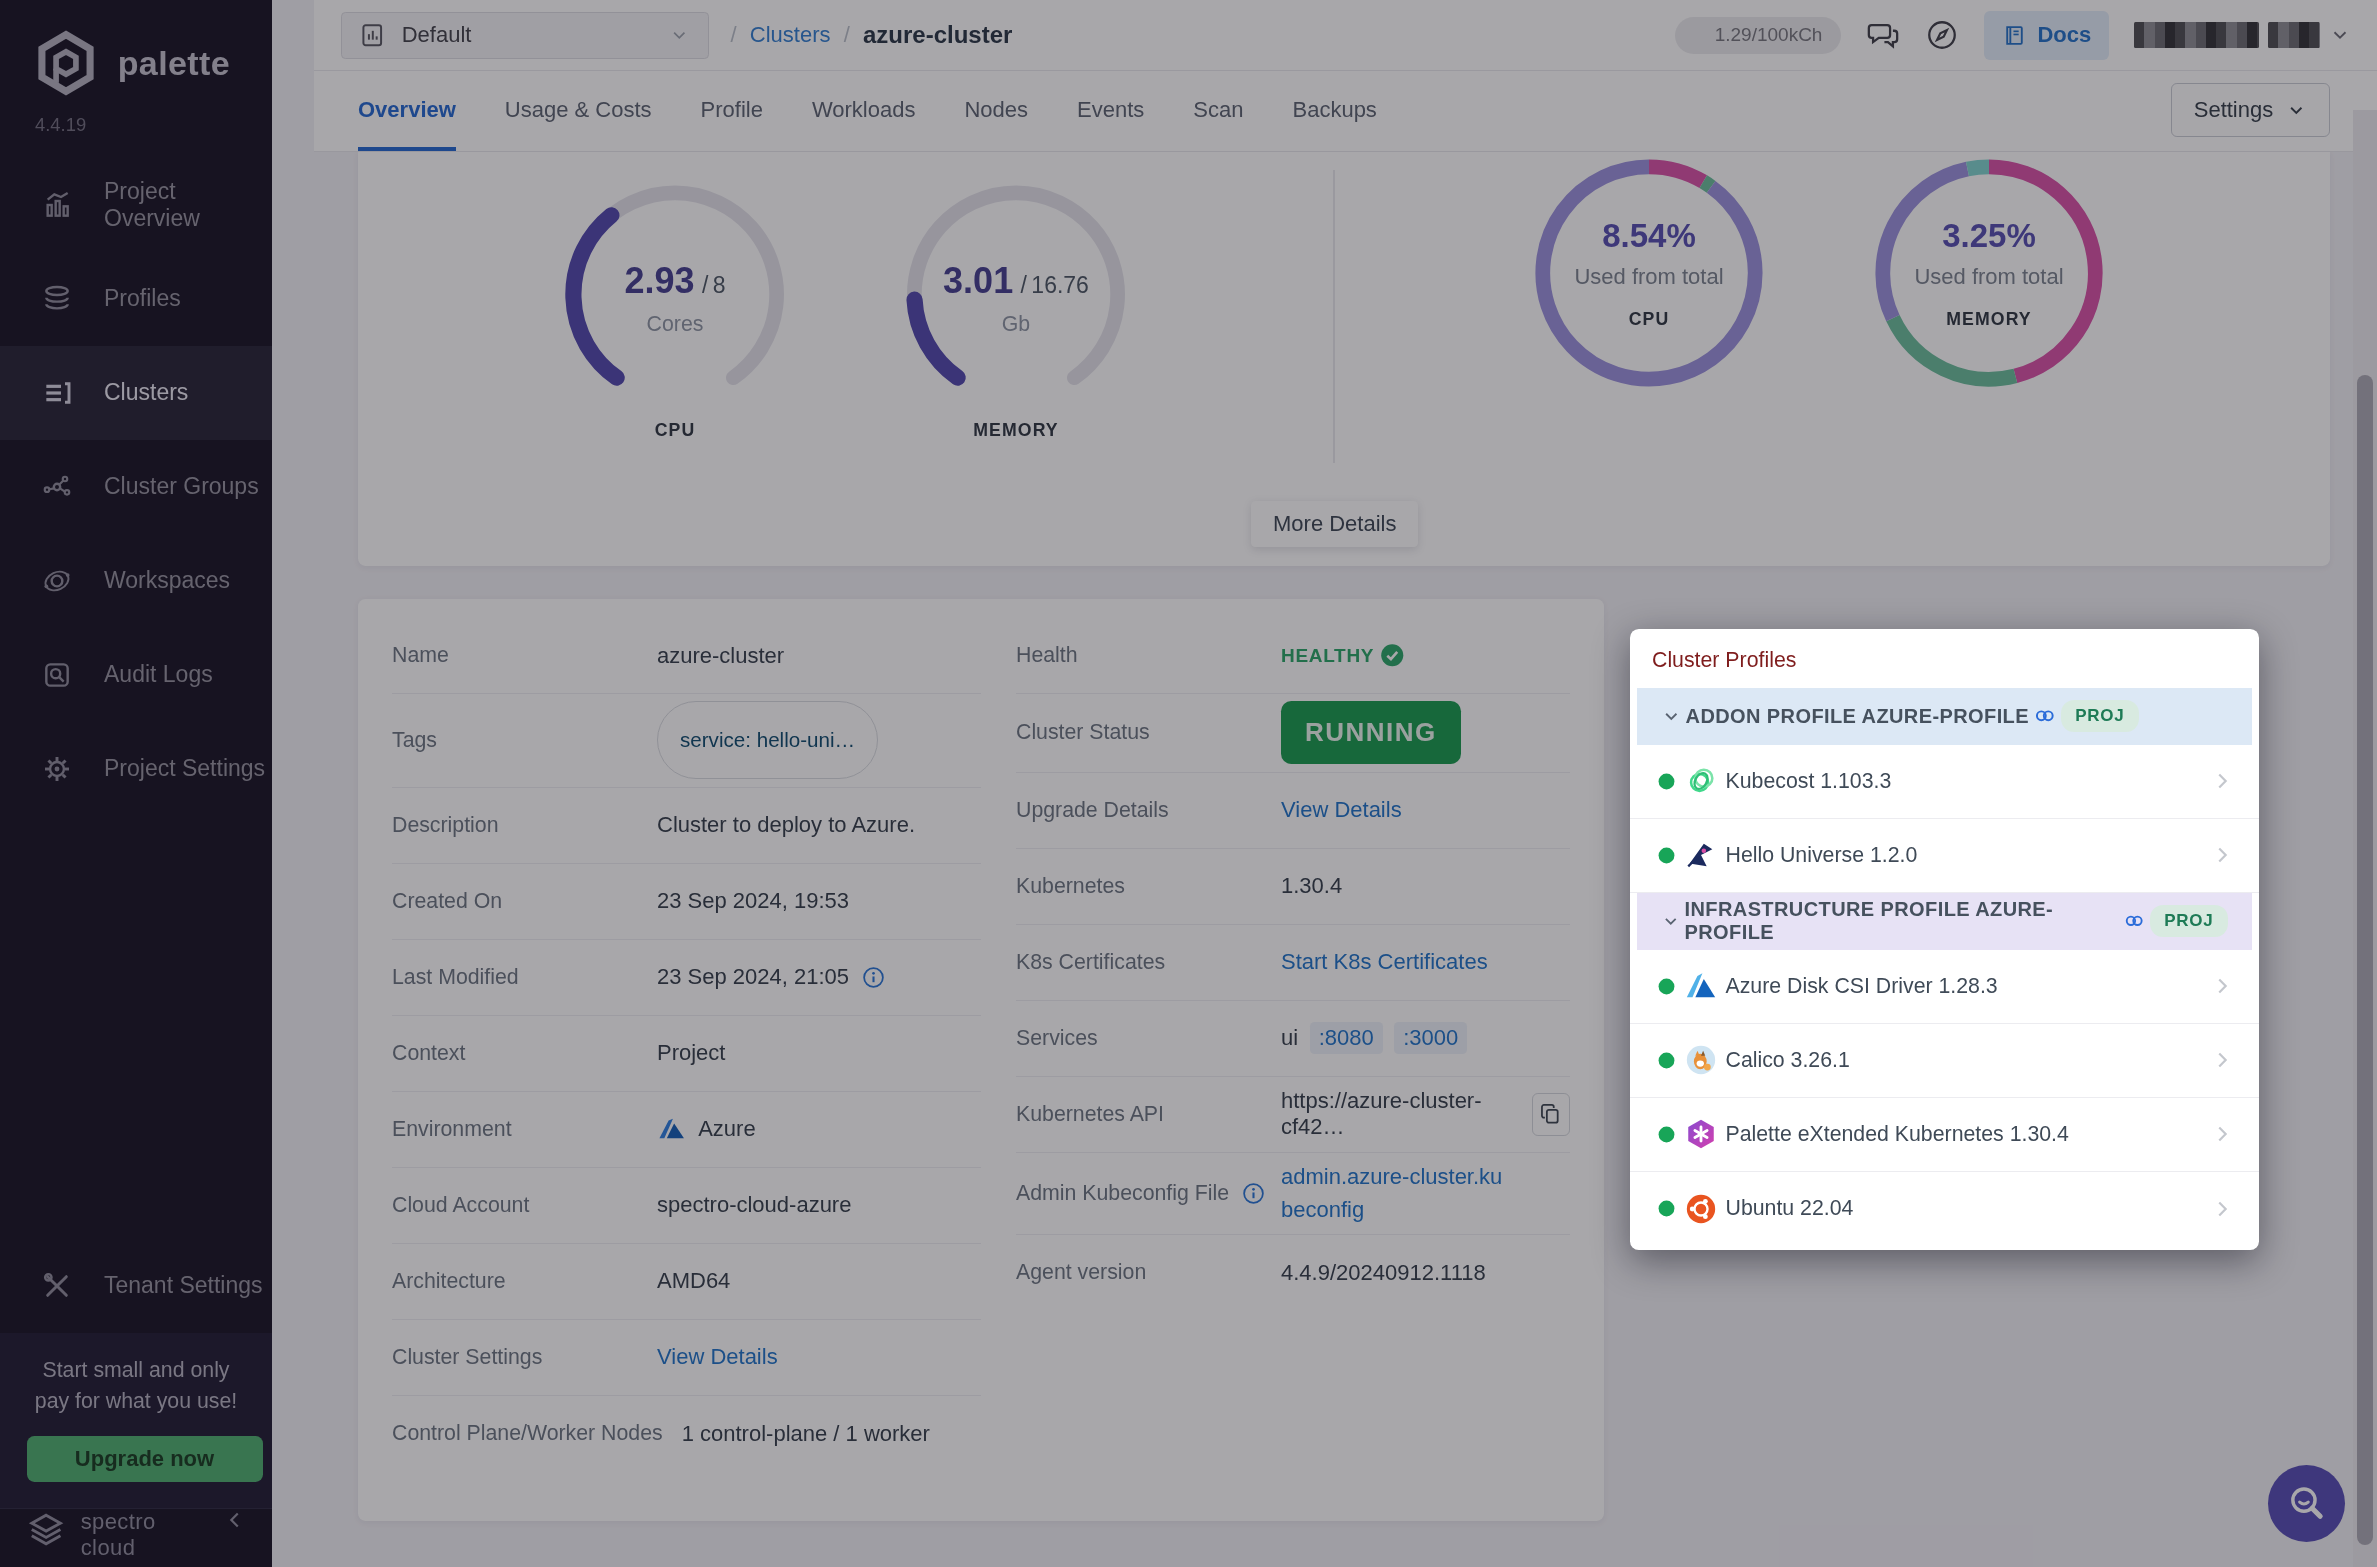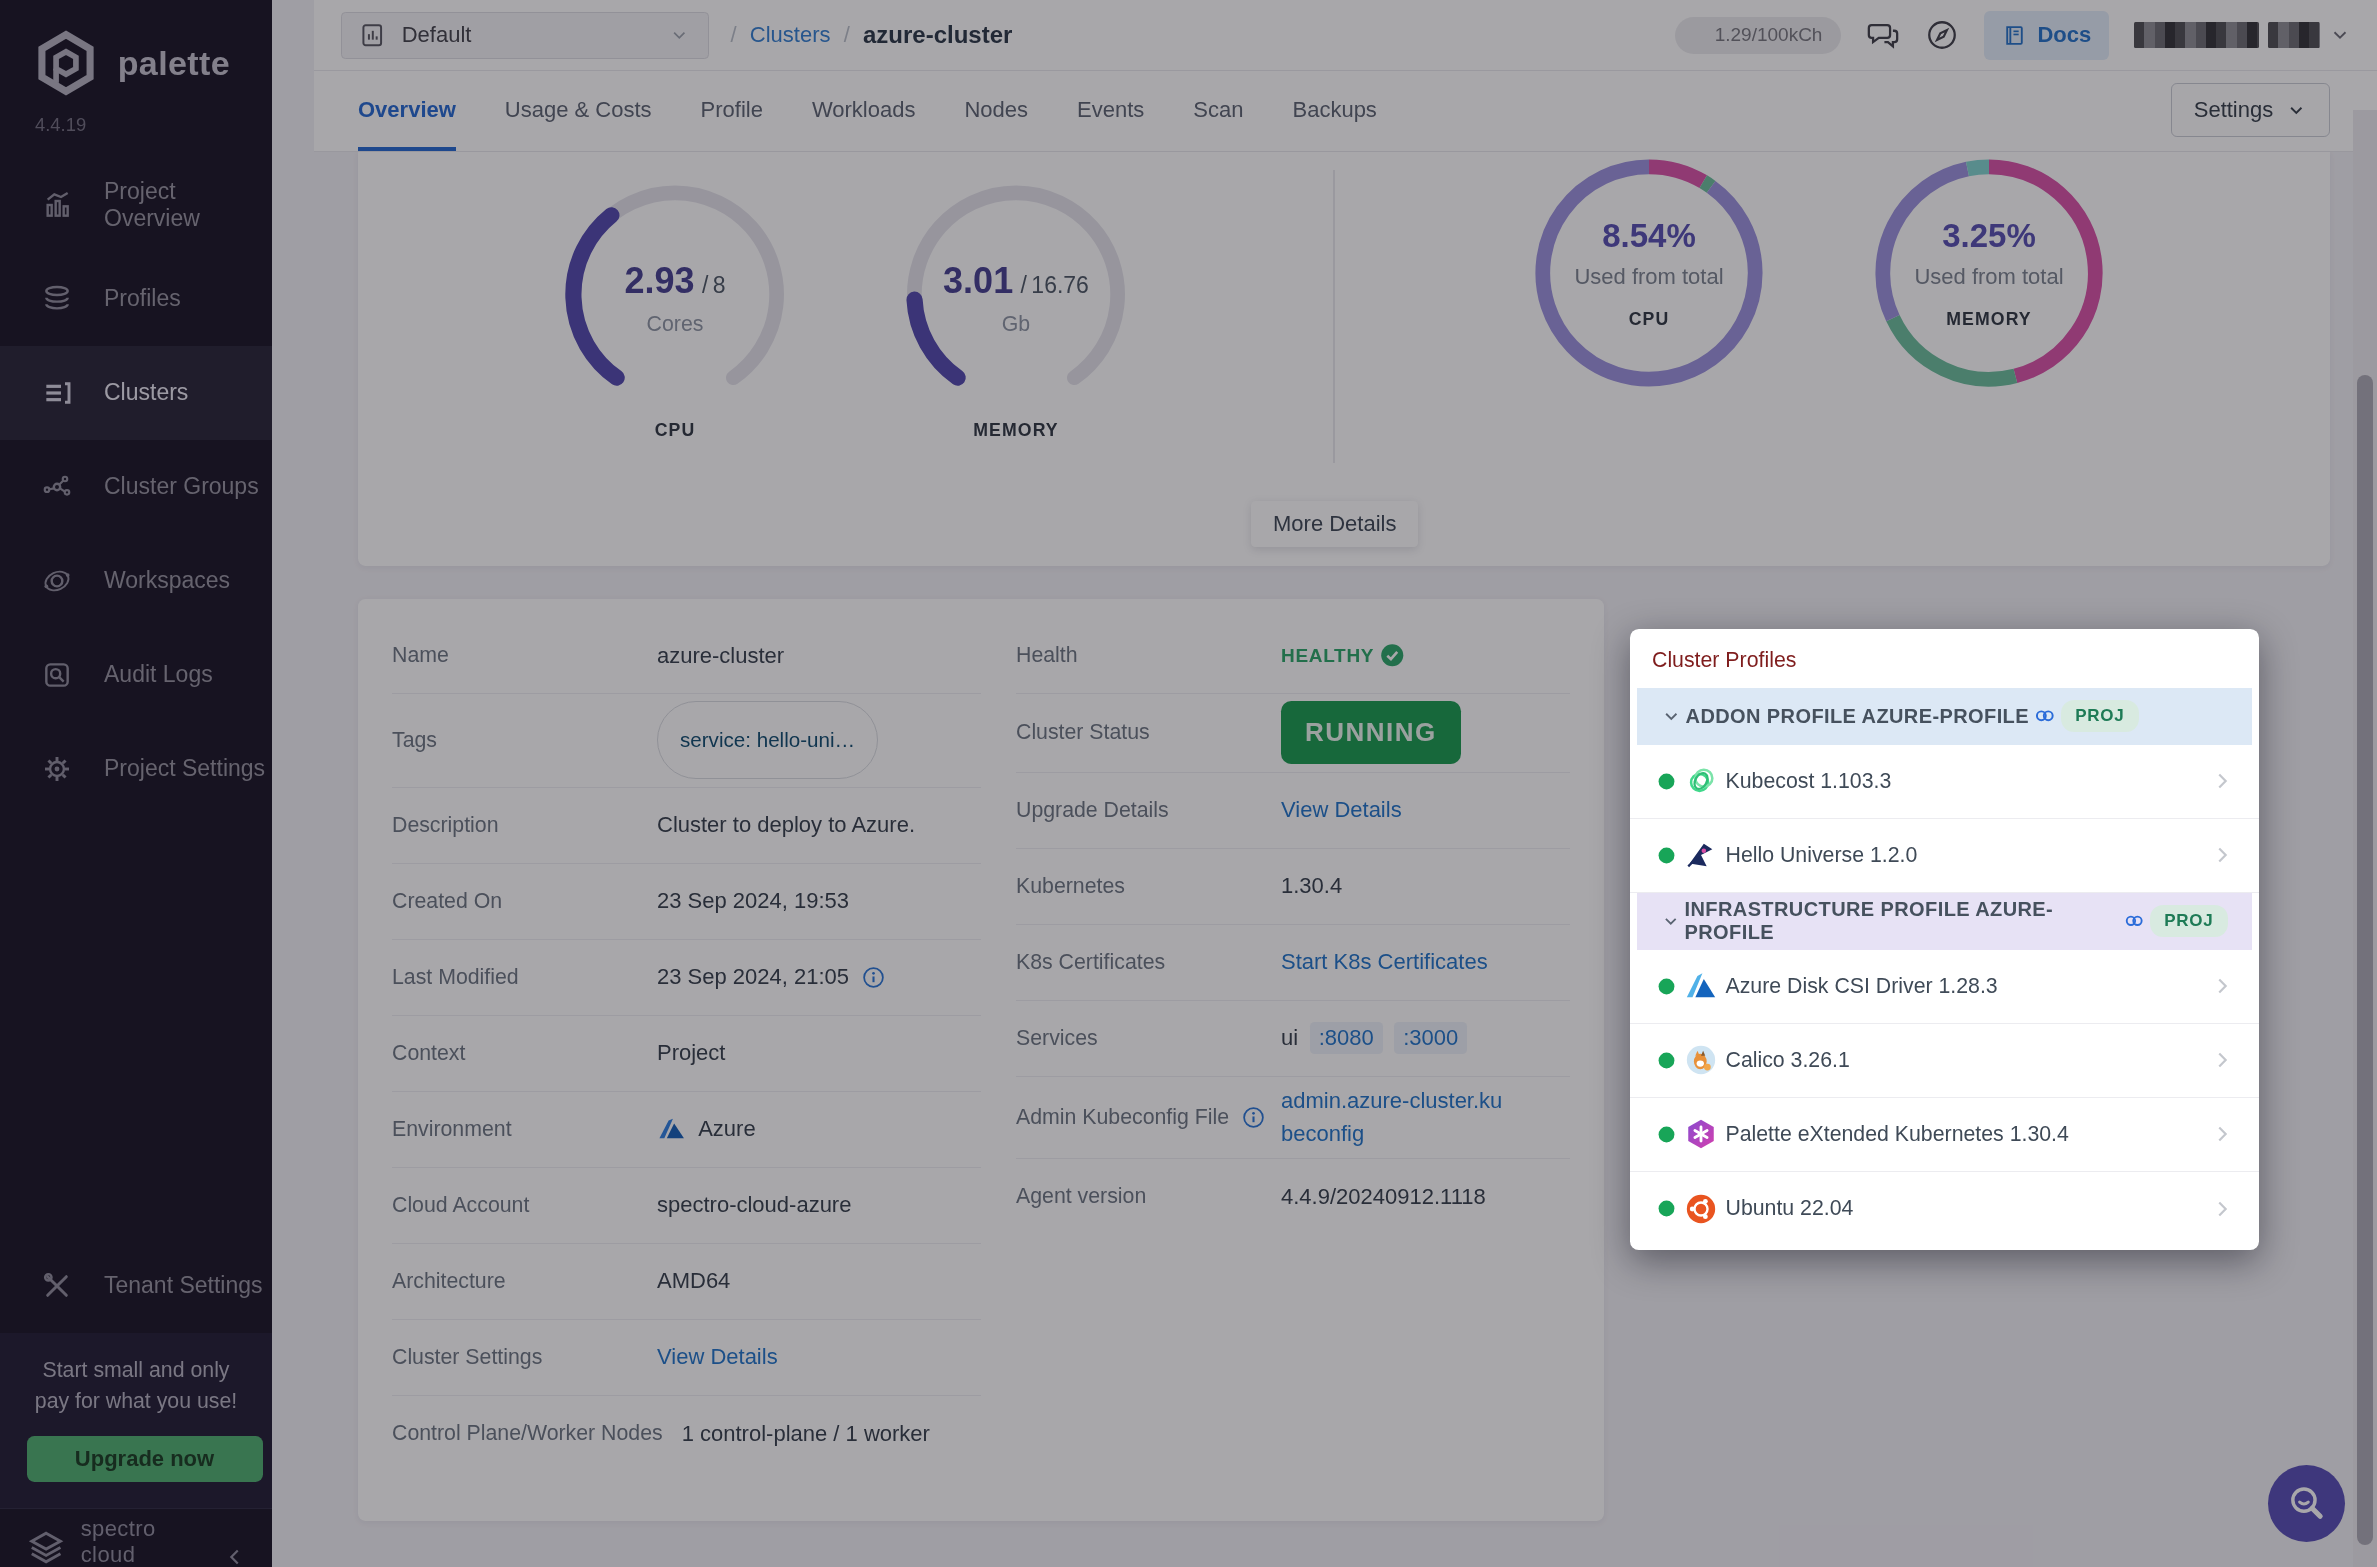--- a/index.html
+++ b/index.html
@@ -16,21 +16,21 @@
   .nav-item{display:flex;align-items:center;gap:31px;height:94px;padding-left:41px;
     color:#95929f;font-size:23px;cursor:pointer}
   .nav-item svg{flex:0 0 auto}
   .nav-item.active{background:#252135;color:#eceaf4}
   .spacer{flex:1}
   .upsell{background:#1d1931;padding:22px 26.5px 26.5px;text-align:center}
   .upsell-text{color:#b5b2c1;font-size:21.3px;line-height:1.45}
   .upgrade-btn{display:block;margin:19px auto 0;width:236px;height:46px;border:none;
     border-radius:7.4px;background:#4caf6e;color:#16391f;font-size:22px;font-weight:600;
     font-family:inherit;cursor:pointer}
-  .side-footer{border-top:0.7px solid #2b2740;height:60px;display:flex;align-items:flex-end;
+  .side-footer{border-top:0.7px solid #2b2740;height:60px;display:flex;align-items:flex-start;
     gap:16px;padding:0 26.5px}
   .brand{font-size:22px;color:#8f8c9d;letter-spacing:0.4px}
   .collapse{margin-left:auto;cursor:pointer;display:flex}
 
   
   .topbar{position:absolute;left:314px;top:0;right:0;height:71px;background:#fff;
     border-bottom:0.7px solid #e8e8ed;display:flex;align-items:center;padding:0 26.5px;z-index:10}
   .proj-select{width:368px;height:47px;background:#f3f3f6;border:0.7px solid #dcdce2;
     border-radius:4.4px;display:flex;align-items:center;gap:16px;padding:0 17.7px;cursor:pointer}
   .proj-select .lbl{font-size:22px;color:#3f3f48}
@@ -477,20 +477,32 @@
         </div>
         <div class="drow">
           <span class="dlabel">Services</span>
           <span class="dvalue">
             <span>ui</span>
             <a class="port">:8080</a>
             <a class="port">:3000</a>
           </span>
         </div>
         <div class="drow">
+          <span class="dlabel">Kubernetes API</span>
+          <span class="dvalue">
+            <span>https://azure-cluster-cf42…</span>
+            <button class="copy-btn">
+              <svg width="23.6" height="23.6" viewBox="0 0 24 24">
+                <rect x="8" y="8" width="11" height="13" rx="2" fill="none" stroke="#3b4450" stroke-width="1.8"></rect>
+                <path d="M6 16H5a2 2 0 0 1-2-2V5a2 2 0 0 1 2-2h8a2 2 0 0 1 2 2v1" fill="none" stroke="#3b4450" stroke-width="1.8"></path>
+              </svg>
+            </button>
+          </span>
+        </div>
+        <div class="drow">
           <span class="dlabel">
             <span>Admin Kubeconfig File</span>
             <svg width="25" height="25" viewBox="0 0 24 24">
               <circle cx="12" cy="12" r="9" fill="none" stroke="#2673d6" stroke-width="1.7"></circle>
               <circle cx="12" cy="8" r="1.3" fill="#2673d6"></circle>
               <line x1="12" y1="11" x2="12" y2="16.5" stroke="#2673d6" stroke-width="2"></line>
             </svg>
           </span>
           <a class="dvalue link kubeconfig">admin.azure-cluster.kubeconfig</a>
         </div>

